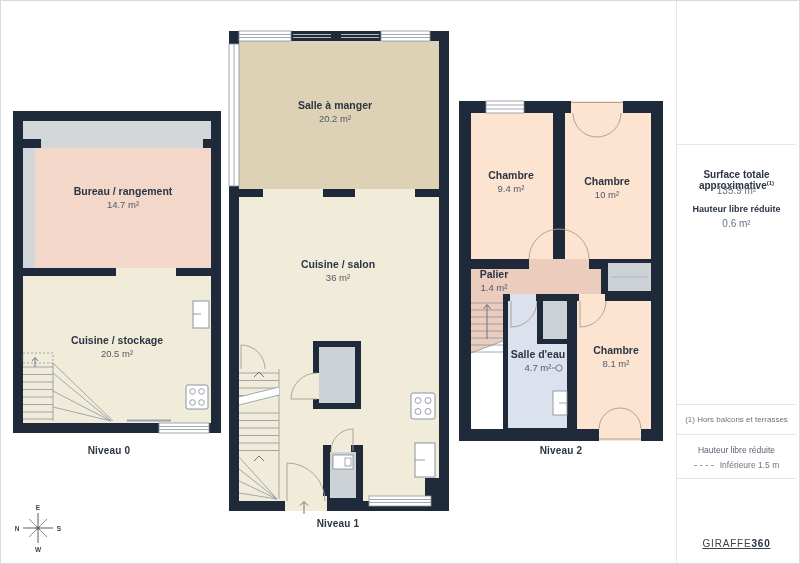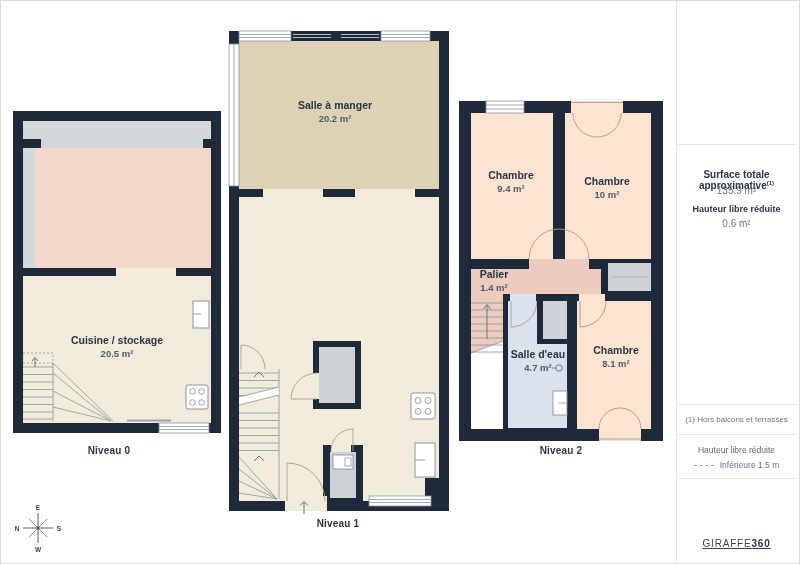--- a/index.html
+++ b/index.html
@@ -8,21 +8,21 @@
     border:1px solid #d8dbde;background:#ffffff;overflow:hidden;
     font-family:"Liberation Sans", sans-serif;
   }
   .abs{position:absolute;}
   svg{position:absolute;left:0;top:0;}
   .room-label{
     position:absolute;transform:translate(-50%,-50%);
     text-align:center;color:#2b3544;font-weight:700;font-size:10.5px;
     line-height:1.3;white-space:nowrap;
   }
-  .room-label .area{display:block;font-weight:700;font-size:9.5px;color:#4f5a68;}
+  .room-label .area{display:block;font-weight:400;font-size:9.5px;color:#4f5a68;}
   .floor-label{
     position:absolute;transform:translate(-50%,-50%);
     color:#2b3544;font-weight:700;font-size:10px;letter-spacing:.2px;white-space:nowrap;
   }
   .sidebar-line{position:absolute;background:#e4e7ea;height:1px;left:676px;width:119px;}
   .sb-text{position:absolute;left:676px;width:119px;text-align:center;color:#6b7380;}
   .sb-title{font-weight:700;color:#2b3544;font-size:10px;}
   .sb-sub{font-weight:700;color:#2b3544;font-size:9px;}
   .sb-val{font-size:10px;}
   .sb-small{font-size:8px;}
@@ -247,27 +247,35 @@
     </g>
 
     <g stroke="#555e68" fill="none">
       <path d="M37 512V542" stroke-width="1"></path>
       <path d="M22 527H52" stroke-width="1"></path>
       <path d="M28 518L46 536M46 518L28 536" stroke-width="0.7"></path>
       <circle cx="37" cy="527" r="1.6" fill="#555e68" stroke="none"></circle>
     </g>
   </svg>
 
+  <div class="room-label" style="left:122px;top:197px;">
+    <span>Bureau / rangement</span>
+    <span class="area">14.7 m²</span>
+  </div>
   <div class="room-label" style="left:116px;top:346px;">
     <span>Cuisine / stockage</span>
     <span class="area">20.5 m²</span>
   </div>
   <div class="room-label" style="left:334px;top:111px;">
     <span>Salle à manger</span>
     <span class="area">20.2 m²</span>
+  </div>
+  <div class="room-label" style="left:337px;top:270px;">
+    <span>Cuisine / salon</span>
+    <span class="area">36 m²</span>
   </div>
   <div class="room-label" style="left:510px;top:181px;">
     <span>Chambre</span>
     <span class="area">9.4 m²</span>
   </div>
   <div class="room-label" style="left:606px;top:187px;">
     <span>Chambre</span>
     <span class="area">10 m²</span>
   </div>
   <div class="room-label" style="left:493px;top:280px;">

